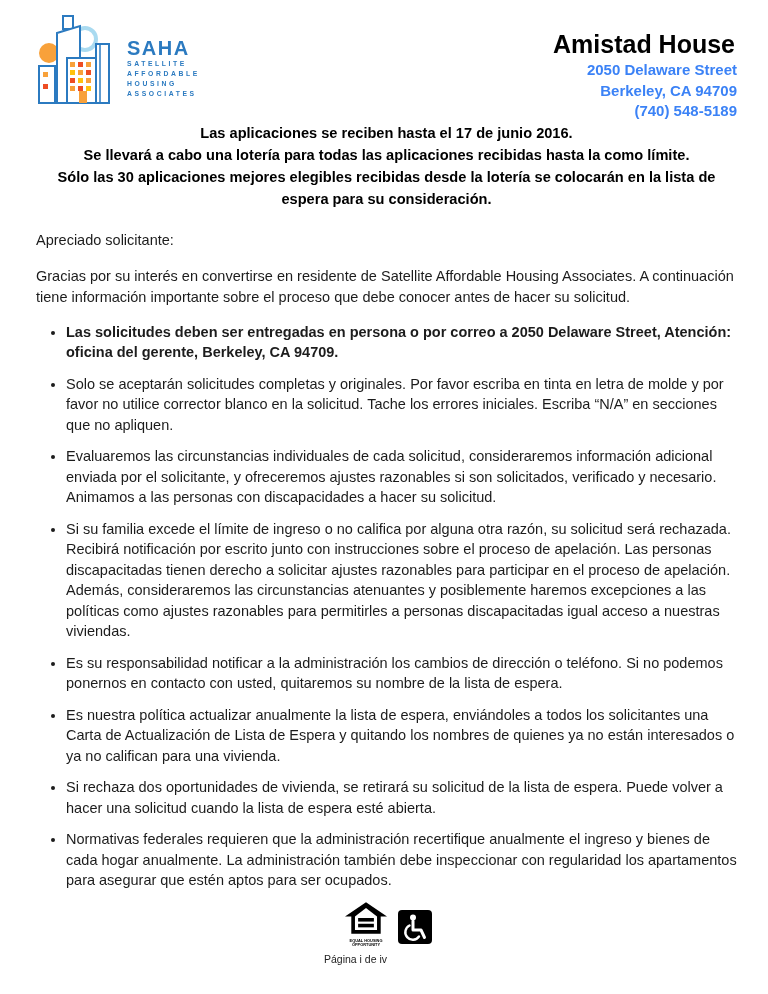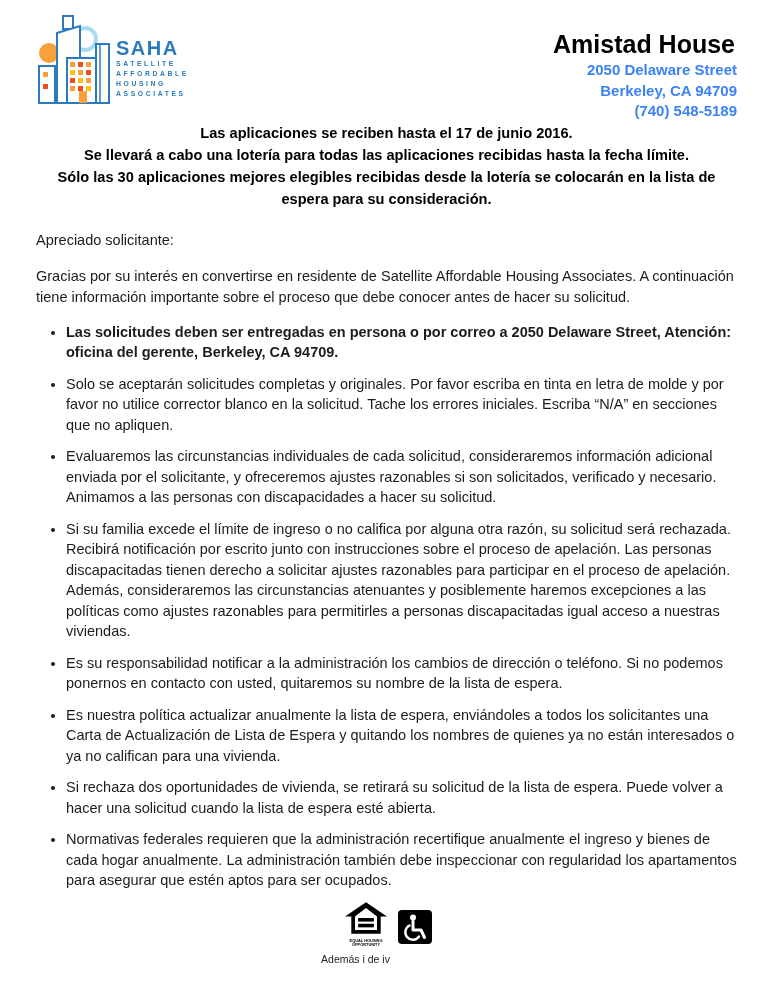--- a/index.html
+++ b/index.html
@@ -5,21 +5,21 @@
   html,body{margin:0;padding:0;}
   body{
     width:768px;height:994px;background:#ffffff;position:relative;overflow:hidden;
     font-family:"Liberation Sans", sans-serif;color:#1c1c1c;
     -webkit-font-smoothing:antialiased;
   }
   .page{position:absolute;left:36px;right:31px;top:0;}
 
   
   .header{display:flex;justify-content:space-between;align-items:flex-start;margin-top:14px;}
-  .logo{display:flex;align-items:flex-start;gap:2px;}
+  .logo{display:flex;align-items:flex-start;gap:13px;}
   .logo-text{margin-top:24px;}
   .logo-name{font-size:20px;font-weight:800;color:#2b7ac0;letter-spacing:1.5px;line-height:20px;}
   .logo-tagline div{font-size:6.8px;font-weight:bold;color:#2b7ac0;letter-spacing:2.6px;line-height:9px;margin-top:1px;}
   .title-block{text-align:right;margin-top:14px;}
   .doc-title{font-size:25px;font-weight:bold;color:#000;line-height:28px;margin:2px;}
   .addr{font-size:15px;font-weight:bold;color:#3b82f6;line-height:20.5px;}
 
   
   .notice{text-align:center;font-weight:bold;font-size:14.6px;line-height:22px;color:#000;}
 
@@ -101,21 +101,21 @@
     <div class="title-block">
       <h1 class="doc-title">Amistad House</h1>
       <div class="addr">2050 Delaware Street</div>
       <div class="addr">Berkeley, CA 94709</div>
       <div class="addr">(740) 548-5189</div>
     </div>
   </div>
 
   <div class="notice">
     <div>Las aplicaciones se reciben hasta el 17 de junio 2016.</div>
-    <div>Se llevará a cabo una lotería para todas las aplicaciones recibidas hasta la fecha límite.</div>
+    <div>Se llevará a cabo una lotería para todas las aplicaciones recibidas hasta la como límite.</div>
     <div>Sólo las 30 aplicaciones mejores elegibles recibidas desde la lotería se colocarán en la lista de espera para su consideración.</div>
   </div>
 
   <div class="greeting">Apreciado solicitante:</div>
   <p class="intro">Gracias por su interés en convertirse en residente de Satellite Affordable Housing Associates. A continuación tiene información importante sobre el proceso que debe conocer antes de hacer su solicitud.</p>
 
   <ul class="bullets">
     <li class="bold">Las solicitudes deben ser entregadas en persona o por correo a  2050 Delaware Street, Atención: oficina del gerente, Berkeley, CA 94709.</li>
     <li>Solo se aceptarán solicitudes completas y originales. Por favor escriba en tinta en letra de molde y por favor no utilice corrector blanco en la solicitud. Tache los errores iniciales. Escriba “N/A” en secciones que no apliquen.</li>
     <li>Evaluaremos las circunstancias individuales de cada solicitud, consideraremos información adicional enviada por el solicitante, y ofreceremos ajustes razonables si son solicitados, verificado y necesario. Animamos a las personas con discapacidades a hacer su solicitud.</li>
@@ -144,16 +144,16 @@
           <path d="M15 11 L15 20 L23 20 L26.5 27.5" fill="none" stroke="#fff" stroke-width="3" stroke-linecap="round" stroke-linejoin="round"></path>
           <path d="M11.5 15.5 A 7.5 7.5 0 1 0 21 26.5" fill="none" stroke="#fff" stroke-width="2.4" stroke-linecap="round"></path>
         </svg>
       </span>
     </div>
   </div>
 
 </div>
 
 <div class="page-footer">
-  <span class="f-center">Además i de iv</span>
+  <span class="f-center">Página i de iv</span>
   <span class="f-left">Amistad House Información e Instrucciones de Solicitud</span>
   <span class="f-right">06/09/2016</span>
 </div>
 
 </body></html>

